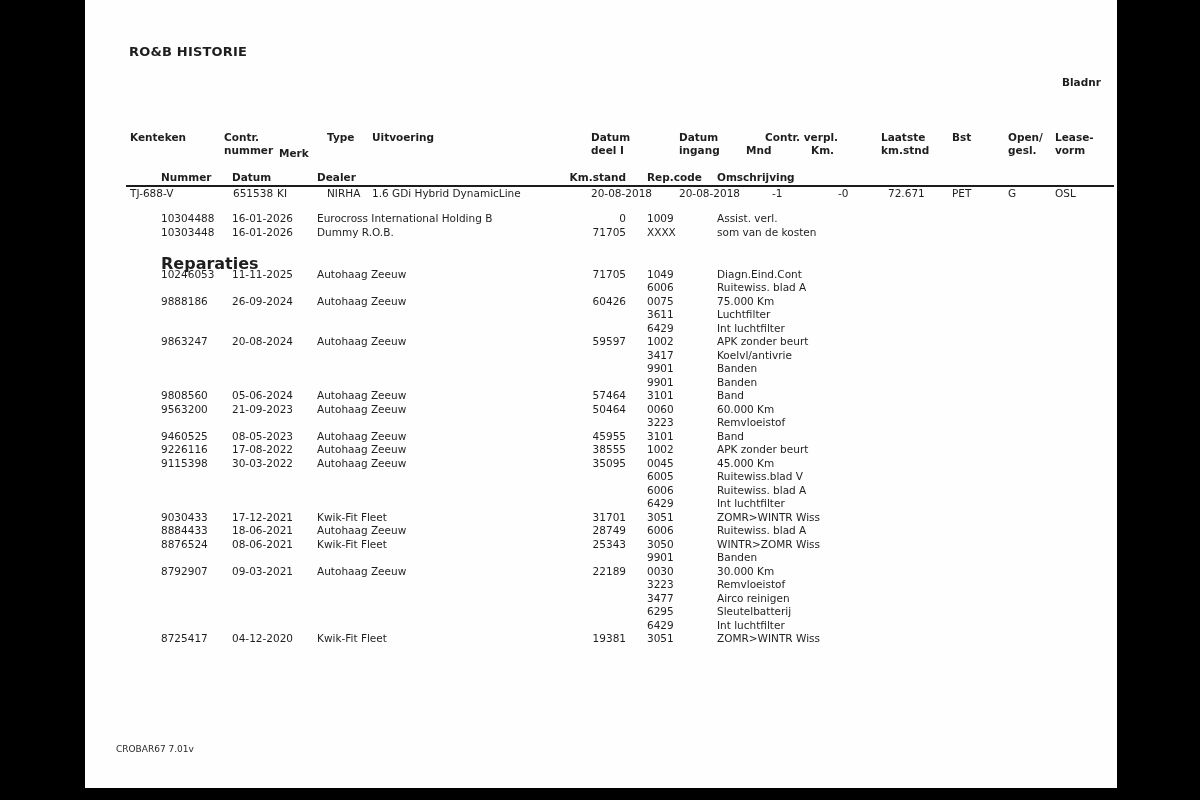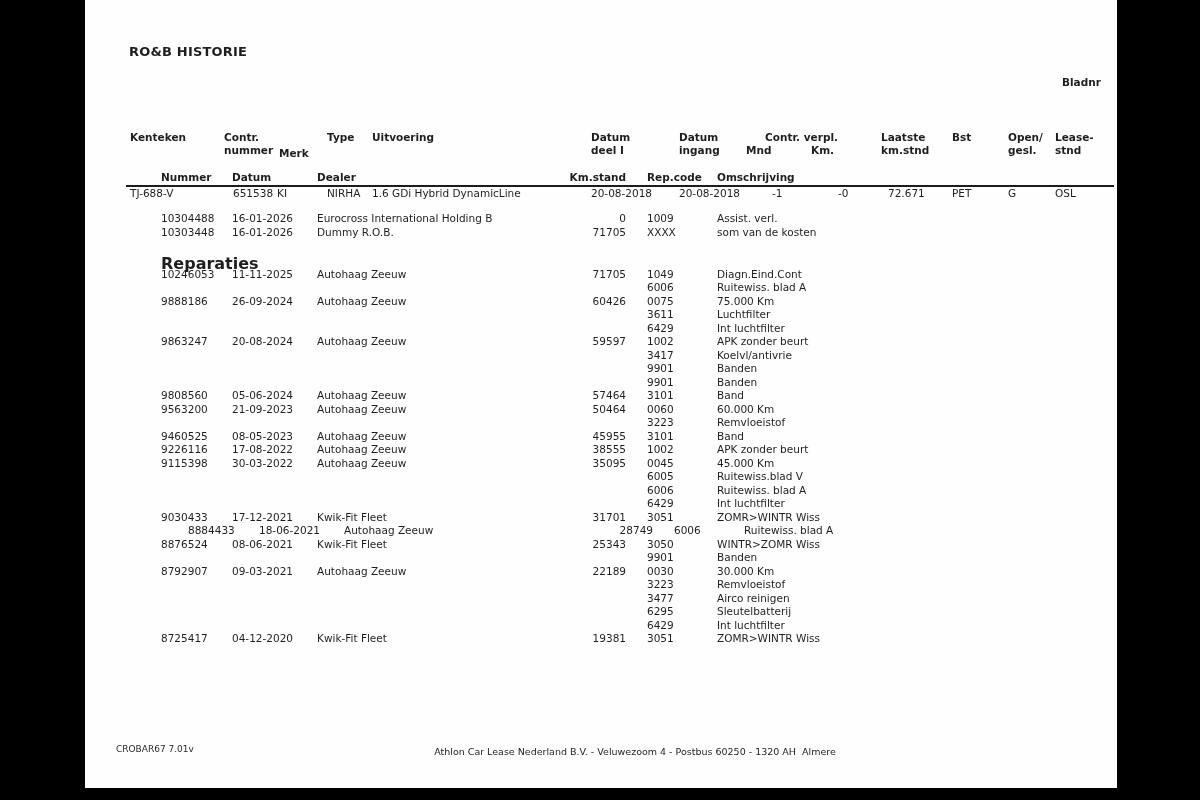--- a/index.html
+++ b/index.html
@@ -67,21 +67,21 @@
 ingang</div>
   <div class="abs h1 hx-cvp nw">Contr. verpl.</div>
   <div class="abs h1b hx-mnd">Mnd</div>
   <div class="abs h1b hx-km">Km.</div>
   <div class="abs h1 hx-lst">Laatste
 km.stnd</div>
   <div class="abs h1 hx-bst">Bst</div>
   <div class="abs h1 hx-og">Open/
 gesl.</div>
   <div class="abs h1 hx-lv">Lease-
-stnd</div>
+vorm</div>
 
   <div class="abs h2 x-num nw">Nummer</div>
   <div class="abs h2 x-dat nw">Datum</div>
   <div class="abs h2 x-dea nw">Dealer</div>
   <div class="abs h2 x-kms nw">Km.stand</div>
   <div class="abs h2 x-cod nw">Rep.code</div>
   <div class="abs h2 x-oms nw">Omschrijving</div>
 
   <div class="rule"></div>
 
@@ -228,21 +228,21 @@
         <span class="x-oms">Int luchtfilter</span>
       </div>
       <div class="tline" style="top: 510.5px;">
         <span class="x-num">9030433</span>
         <span class="x-dat">17-12-2021</span>
         <span class="x-dea">Kwik-Fit Fleet</span>
         <span class="x-kms">31701</span>
         <span class="x-cod">3051</span>
         <span class="x-oms">ZOMR&gt;WINTR Wiss</span>
       </div>
-      <div class="tline" style="top: 524px; margin-left: 27px;">
+      <div class="tline" style="top: 524px;">
         <span class="x-num">8884433</span>
         <span class="x-dat">18-06-2021</span>
         <span class="x-dea">Autohaag Zeeuw</span>
         <span class="x-kms">28749</span>
         <span class="x-cod">6006</span>
         <span class="x-oms">Ruitewiss. blad A</span>
       </div>
       <div class="tline" style="top: 537.5px;">
         <span class="x-num">8876524</span>
         <span class="x-dat">08-06-2021</span>
@@ -285,17 +285,16 @@
         <span class="x-dea">Kwik-Fit Fleet</span>
         <span class="x-kms">19381</span>
         <span class="x-cod">3051</span>
         <span class="x-oms">ZOMR&gt;WINTR Wiss</span>
       </div>
     </div>
 
   <div class="abs crobar nw">CROBAR67 7.01v</div>
 
   <div class="abs footer">
-    <div>Athlon Car Lease Nederland B.V. - Veluwezoom 4 - Postbus 60250 - 1320 AH  Almere</div>
     
   </div>
 
 </div>
 
 </body></html>

